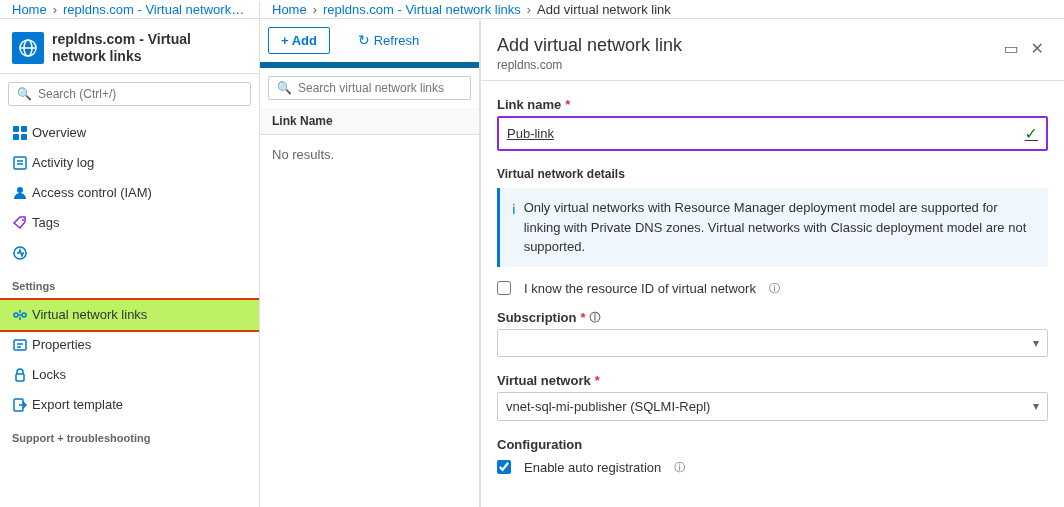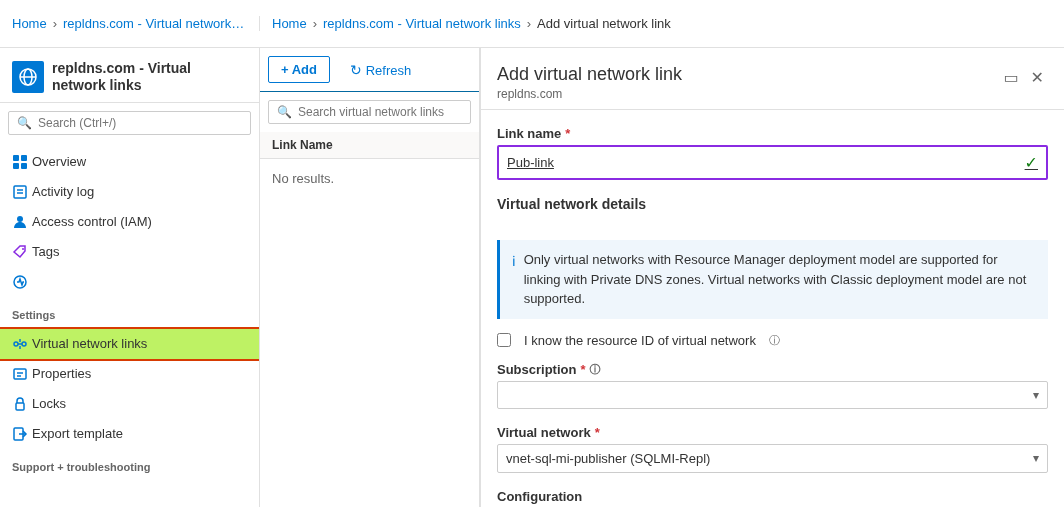--- a/index.html
+++ b/index.html
@@ -93,23 +93,23 @@
       width: 220px;
       background: #fff;
       border-right: 1px solid #e0e0e0;
       display: flex;
       flex-direction: column;
       flex-shrink: 0;
     }
     .toolbar {
       padding: 8px;
       display: flex;
-      align-items: flex-end;
-      gap: 12px;
-      border-bottom: 1px solid #0369a1;
+      align-items: flex-start;
+      gap: 20px;
+      border-bottom: 6px solid #0369a1;
     }
     .btn-add {
       display: flex;
       align-items: center;
       gap: 4px;
       border: 1px solid #0078d4;
       background: #fff;
       color: #0078d4;
       padding: 5px 12px;
       cursor: pointer;
@@ -212,24 +212,24 @@
       color: #333;
       outline: none;
       display: flex;
       align-items: center;
       justify-content: space-between;
       text-decoration: underline;
     }
     .form-input-check { color: #107c10; font-size: 16px; }
 
     .section-title {
-      font-size: 14px;
+      font-size: 12px;
       font-weight: 600;
       color: #333;
-      margin-bottom: 28px;
+      margin-bottom: 7px;
     }
     .info-box {
       background: #eff6fc;
       border-left: 3px solid #0078d4;
       padding: 10px 12px;
       font-size: 12px;
       color: #333;
       line-height: 1.5;
       margin-bottom: 14px;
       display: flex;
@@ -261,21 +261,21 @@
       cursor: pointer;
       background: #fff;
     }
     .dropdown-arrow { color: #666; font-size: 12px; }
 
     .info-circle { font-size: 11px; color: #666; cursor: pointer; }
   </style>
 </head>
 <body>
 
-<div style="display:flex; background:#fff; border-bottom:1px solid #e0e0e0; height:48px; align-items:center;">
+<div style="display:flex; background:#fff; border-bottom:1px solid #e0e0e0; height:19px; align-items:center;">
   <div style="width:260px; padding:0 12px; display:flex; align-items:center; gap:6px; font-size:12px; border-right:1px solid #e0e0e0;">
     <span style="color:#0078d4; cursor:pointer;">Home</span>
     <span style="color:#666;">›</span>
     <span style="color:#0078d4; cursor:pointer; overflow:hidden; text-overflow:ellipsis; white-space:nowrap;">repldns.com - Virtual network links</span>
   </div>
   <div style="flex:1; padding:0 12px; display:flex; align-items:center; gap:6px; font-size:12px;">
     <span style="color:#0078d4; cursor:pointer;">Home</span>
     <span style="color:#666;">›</span>
     <span style="color:#0078d4; cursor:pointer;">repldns.com - Virtual network links</span>
     <span style="color:#666;">›</span>

